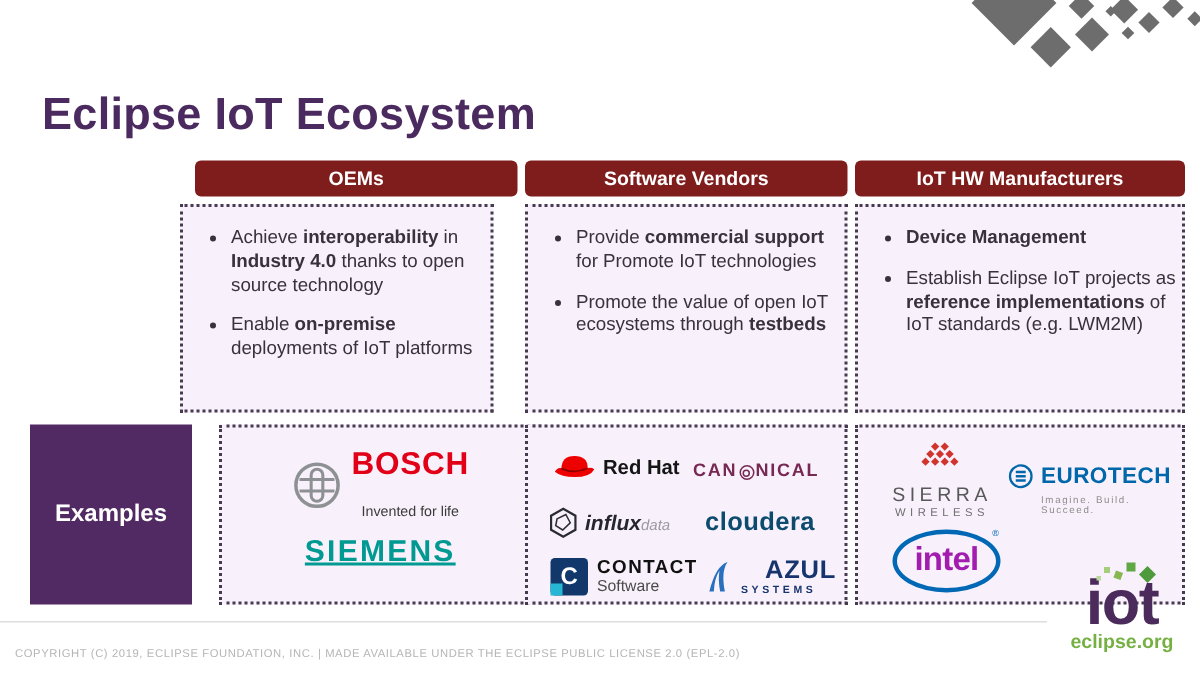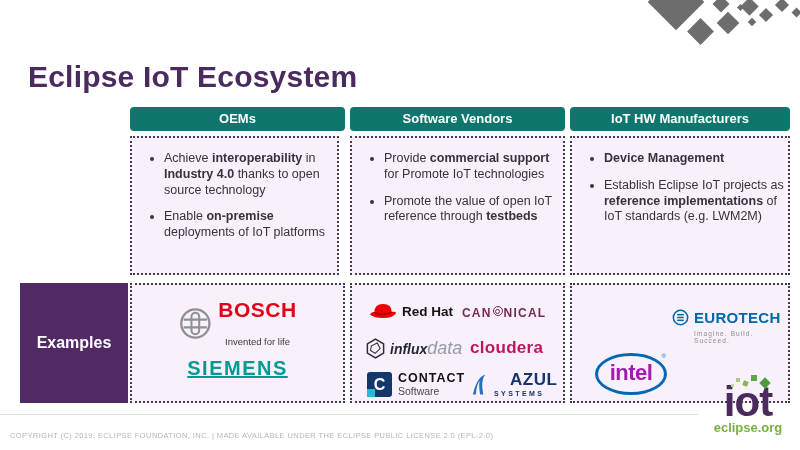--- a/index.html
+++ b/index.html
@@ -20,21 +20,21 @@
   .d8 { left:749px; top:19px;  width:6px;  height:6px; }
   .d9 { left:793px; top:9px;   width:7px;  height:7px; }
   .d10{ left:738px; top:5px;   width:5px;  height:5px; }
 
   .title {
     position:absolute; left:28px; top:60px; margin:0;
     font-size:30px; font-weight:800; color:#4b2a5f; letter-spacing:.2px;
   }
 
   .col-header {
-    position:absolute; top:107px; height:24px; background:#0f766e;
+    position:absolute; top:107px; height:24px; background:#7f1d1d;
     border-radius:4px; color:#fff; font-weight:bold; font-size:13px;
     line-height:24px; text-align:center;
   }
   .content-box {
     position:absolute; top:136px; height:139px;
     background:#f8f0fa; border:2px dotted #463a4e;
   }
   .bullets {
     margin:13px 4px 0 8px; padding-left:24px;
     color:#38323e; font-size:12.5px; line-height:1.26;
@@ -55,27 +55,27 @@
   
   .bosch-wrap { left:50%; top:14px; transform:translateX(-50%); display:flex; gap:7px; align-items:center; }
   .bosch-col { text-align:center; }
   .bosch-name { font-size:21px; font-weight:800; color:#e10017; letter-spacing:.5px; line-height:1; }
   .bosch-tag { font-size:9.5px; color:#3a3a3a; margin-top:16px; }
   .siemens { left:50%; top:72px; transform:translateX(-50%); font-size:20px; font-weight:800; color:#009a93; letter-spacing:1.5px;text-decoration:underline; }
 
   
   .redhat { left:17px; top:16px; display:flex; gap:5px; align-items:center; }
   .redhat-name { font-size:13.5px; font-weight:800; color:#151515; }
-  .canonical { left:110px; top:21px; font-size:12px; font-weight:bold; color:#772953; letter-spacing:1.2px; display:flex; align-items:flex-start; }
+  .canonical { left:110px; top:21px; font-size:12px; font-weight:bold; color:#772953; letter-spacing:1.2px; display:flex; align-items:flex-end; }
   .cof { width:10px; height:10px; border:1.6px solid #772953; border-radius:50%; display:inline-block; position:relative; margin:0 1px; }
   .cof::after { content:''; position:absolute; inset:1.5px; border:1.4px solid #772953; border-radius:50%; }
   .influx { left:14px; top:53px; display:flex; gap:5px; align-items:center; }
   .influx-a { font-size:14px; font-weight:800; font-style:italic; color:#26262e; }
-  .influx-b { font-size:18px; font-style:italic; color:#9a9aa2; }
-  .cloudera { left:118px; top:53px; font-size:17px; font-weight:800; color:#be185d; letter-spacing:.3px; }
+  .influx-b { font-size:10px; font-style:italic; color:#9a9aa2; }
+  .cloudera { left:118px; top:53px; font-size:17px; font-weight:800; color:#0c4a6e; letter-spacing:.3px; }
   .contact { left:15px; top:87px; display:flex; gap:6px; align-items:center; }
   .contact-sq { width:25px; height:25px; background:#12386b; border-radius:3px; position:relative;
     color:#fff; font-weight:800; font-size:16px; display:flex; align-items:center; justify-content:center; }
   .contact-sq::after { content:''; position:absolute; left:0; bottom:0; width:8px; height:8px; background:#25b7d3; }
   .contact-name { font-size:12.5px; font-weight:800; color:#111; letter-spacing:1px; line-height:1.1; }
   .contact-sub { font-size:10.5px; color:#4a4a4a; line-height:1.1; }
   .azul { left:120px; top:86px; display:flex; gap:4px; align-items:center; }
   .azul-col { line-height:1; }
   .azul-name { font-size:17px; font-weight:800; color:#16356e; letter-spacing:.5px;margin-left:16px; }
   .azul-sub { font-size:7px; font-weight:bold; color:#16356e; letter-spacing:2.4px; margin-top:2px; }
@@ -126,46 +126,46 @@
     <span class="dmd d9"></span>
     <span class="dmd d10"></span>
   </div>
 
   <h1 class="title">Eclipse IoT Ecosystem</h1>
 
   <div class="col-header" style="left:130px;width:215px">OEMs</div>
   <div class="col-header" style="left:350px;width:215px">Software Vendors</div>
   <div class="col-header" style="left:570px;width:220px">IoT HW Manufacturers</div>
 
-  <div class="content-box" style="left:130px;width:209px">
+  <div class="content-box" style="left:120px;width:209px">
     <ul class="bullets">
       <li><span>Achieve </span><b>interoperability</b><span> in </span><b>Industry 4.0</b><span> thanks to open source technology</span></li>
       <li><span>Enable </span><b>on-premise</b><span> deployments of IoT platforms</span></li>
     </ul>
   </div>
 
   <div class="content-box" style="left:350px;width:215px">
     <ul class="bullets">
       <li><span>Provide </span><b>commercial support</b><span> for Promote IoT technologies</span></li>
-      <li><span>Promote the value of open IoT reference through </span><b>testbeds</b></li>
+      <li><span>Promote the value of open IoT ecosystems through </span><b>testbeds</b></li>
     </ul>
   </div>
 
   <div class="content-box" style="left:570px;width:220px">
     <ul class="bullets">
       <li><b>Device Management</b></li>
       <li><span>Establish Eclipse IoT projects as </span><b>reference implementations</b><span> of IoT standards (e.g. LWM2M)</span></li>
     </ul>
   </div>
 
   <div class="examples-box">
     <span>Examples</span>
   </div>
 
-  <div class="logo-box" style="left:130px;width:215px">
+  <div class="logo-box" style="left:146px;width:215px">
     <div class="abs bosch-wrap">
       <svg width="33" height="33" viewBox="0 0 34 34">
         <circle cx="17" cy="17" r="14.5" fill="none" stroke="#8e9194" stroke-width="2.4"></circle>
         <rect x="13" y="6" width="8" height="22" rx="4" fill="none" stroke="#8e9194" stroke-width="2.1"></rect>
         <line x1="5" y1="13" x2="29" y2="13" stroke="#8e9194" stroke-width="2.1"></line>
         <line x1="5" y1="21" x2="29" y2="21" stroke="#8e9194" stroke-width="2.1"></line>
       </svg>
       <div class="bosch-col">
         <div class="bosch-name">BOSCH</div>
         <div class="bosch-tag">Invented for life</div>
@@ -210,20 +210,37 @@
         <path d="M1 23 Q5.5 4 14.5 1 Q9.5 8 12.5 23 L9 23 Q7.3 14 8.5 7.6 Q4.8 13 4.3 23 Z" fill="#2a6fbe"></path>
       </svg>
       <span class="azul-col">
         <div class="azul-name">AZUL</div>
         <div class="azul-sub">SYSTEMS</div>
       </span>
     </div>
   </div>
 
   <div class="logo-box" style="left:570px;width:220px">
+    <div class="abs sierra">
+      <svg width="44" height="22" viewBox="0 0 44 24">
+        <g fill="#d0342c">
+          <path d="M17 1 l3 3 -3 3 -3 -3 Z"></path>
+            <path d="M24 1 l3 3 -3 3 -3 -3 Z"></path>
+          <path d="M13.5 6.5 l3 3 -3 3 -3 -3 Z"></path>
+            <path d="M20.5 6.5 l3 3 -3 3 -3 -3 Z"></path>
+            <path d="M27.5 6.5 l3 3 -3 3 -3 -3 Z"></path>
+          <path d="M10 12 l3 3 -3 3 -3 -3 Z"></path>
+            <path d="M17 12 l3 3 -3 3 -3 -3 Z"></path>
+            <path d="M24 12 l3 3 -3 3 -3 -3 Z"></path>
+            <path d="M31 12 l3 3 -3 3 -3 -3 Z"></path>
+        </g>
+      </svg>
+      <div class="sierra-l1">SIERRA</div>
+      <div class="sierra-l2">WIRELESS</div>
+    </div>
     <div class="abs eurotech">
       <div class="euro-row">
         <svg width="17" height="17" viewBox="0 0 18 18">
           <circle cx="9" cy="9" r="7.6" fill="none" stroke="#0067ab" stroke-width="1.6"></circle>
           <line x1="5.5" y1="6" x2="12.5" y2="6" stroke="#0067ab" stroke-width="1.6"></line>
           <line x1="5.5" y1="9" x2="12.5" y2="9" stroke="#0067ab" stroke-width="1.6"></line>
           <line x1="5.5" y1="12" x2="12.5" y2="12" stroke="#0067ab" stroke-width="1.6"></line>
         </svg>
         <span class="euro-name">EUROTECH</span>
       </div>

